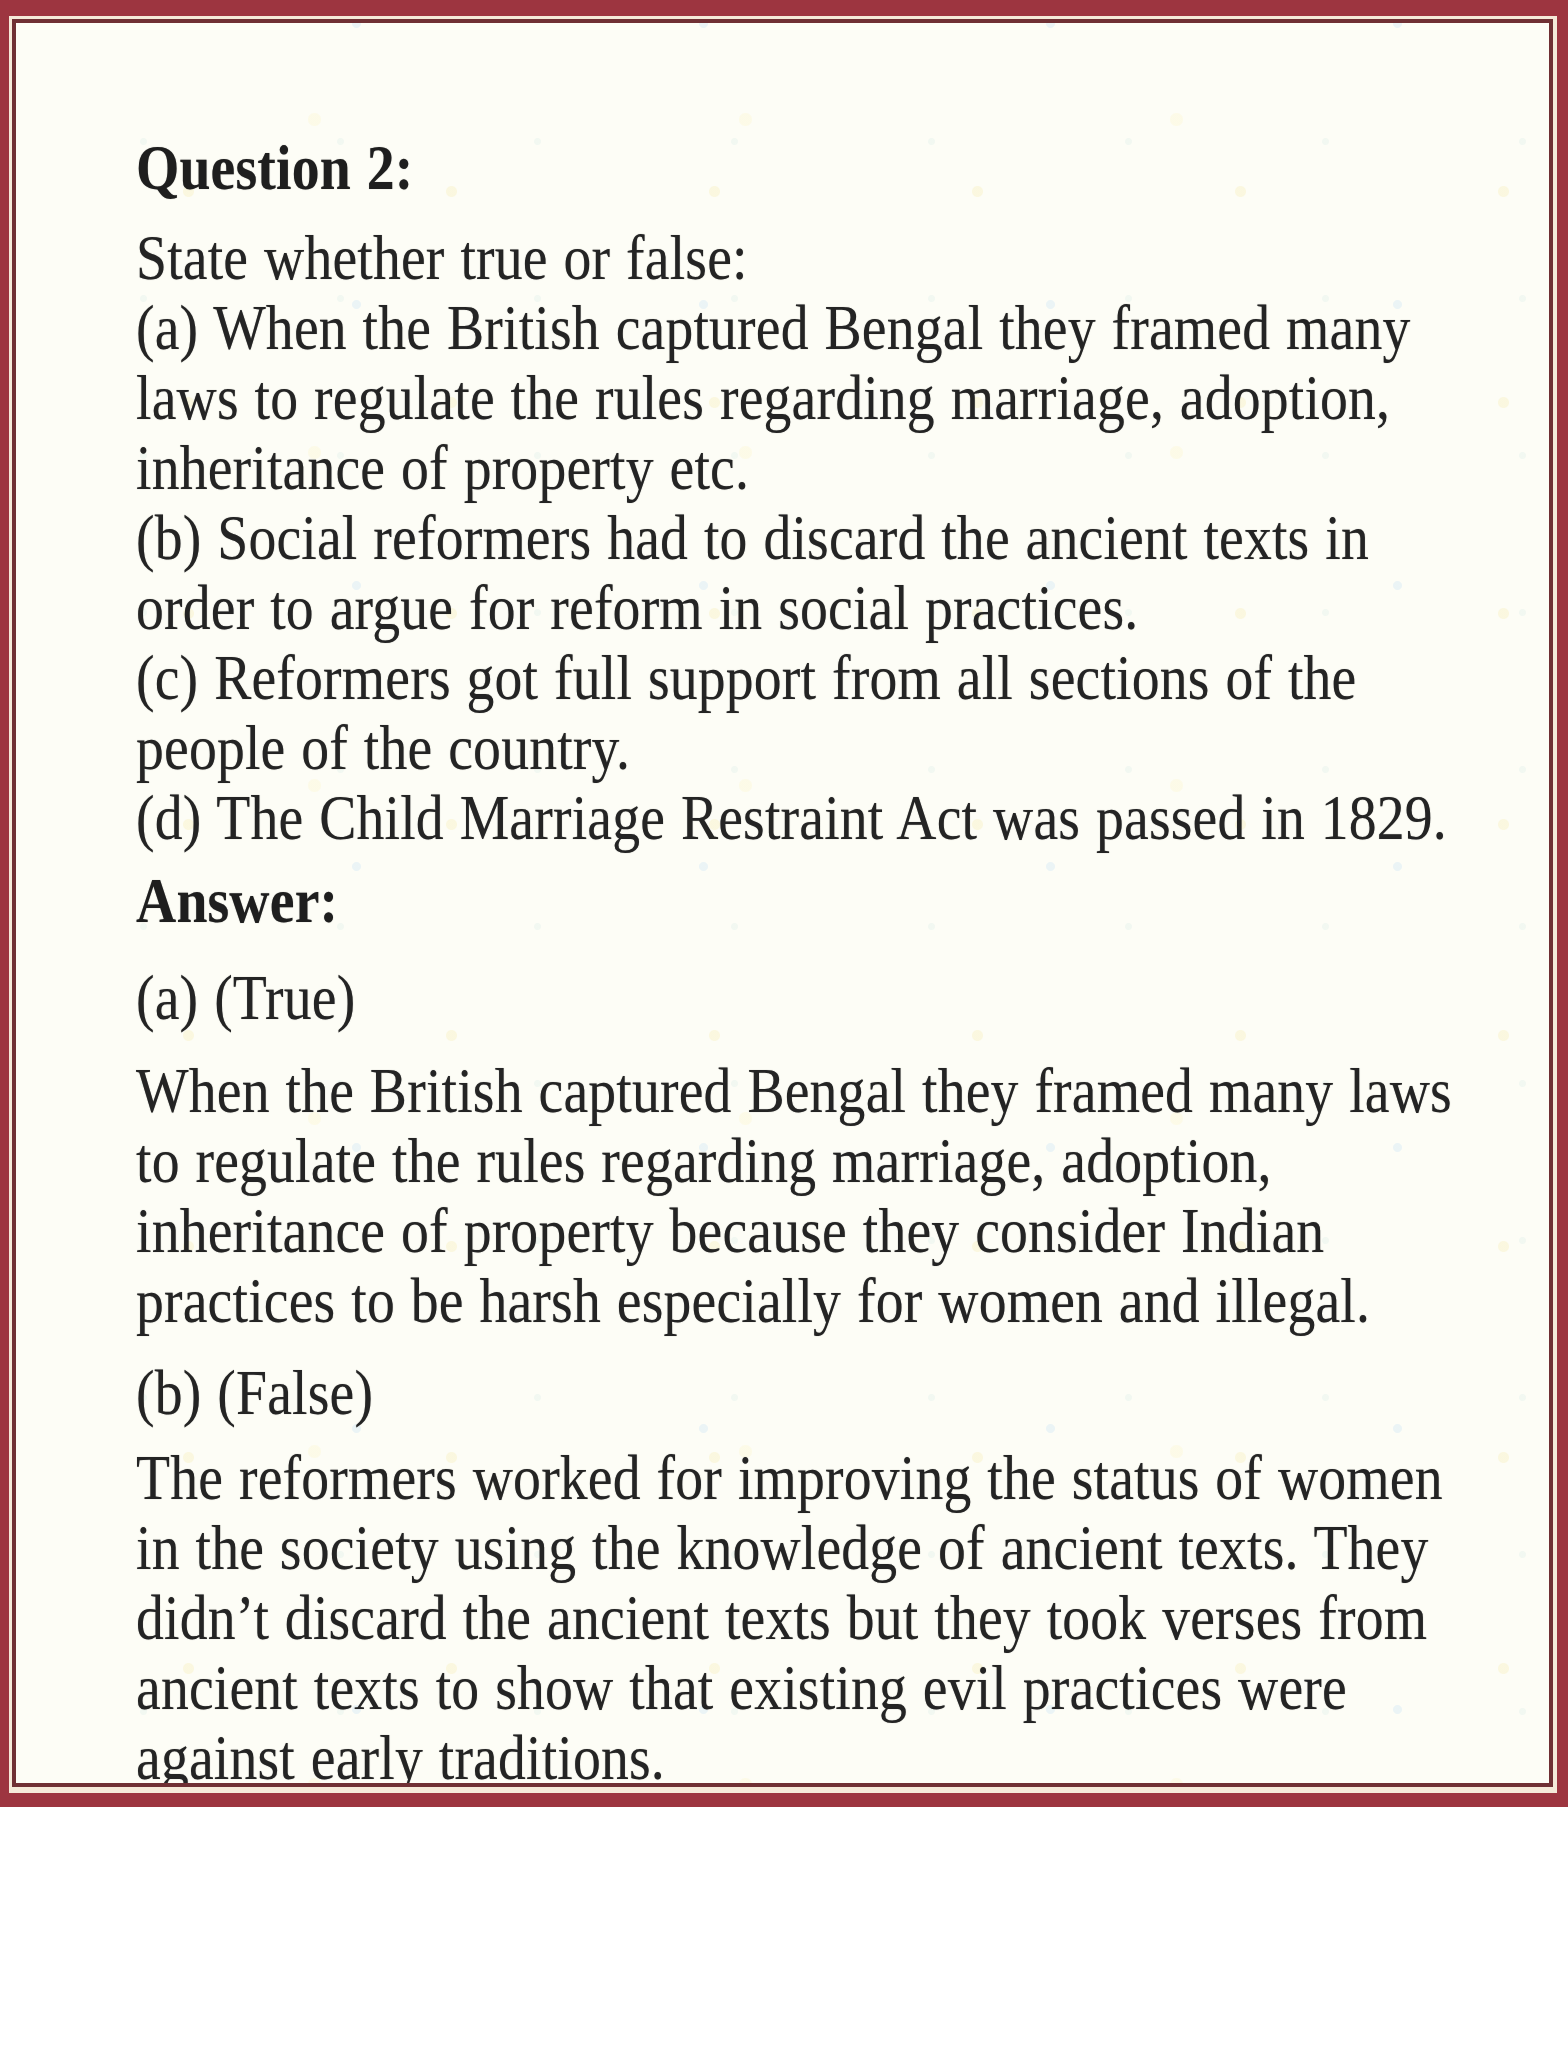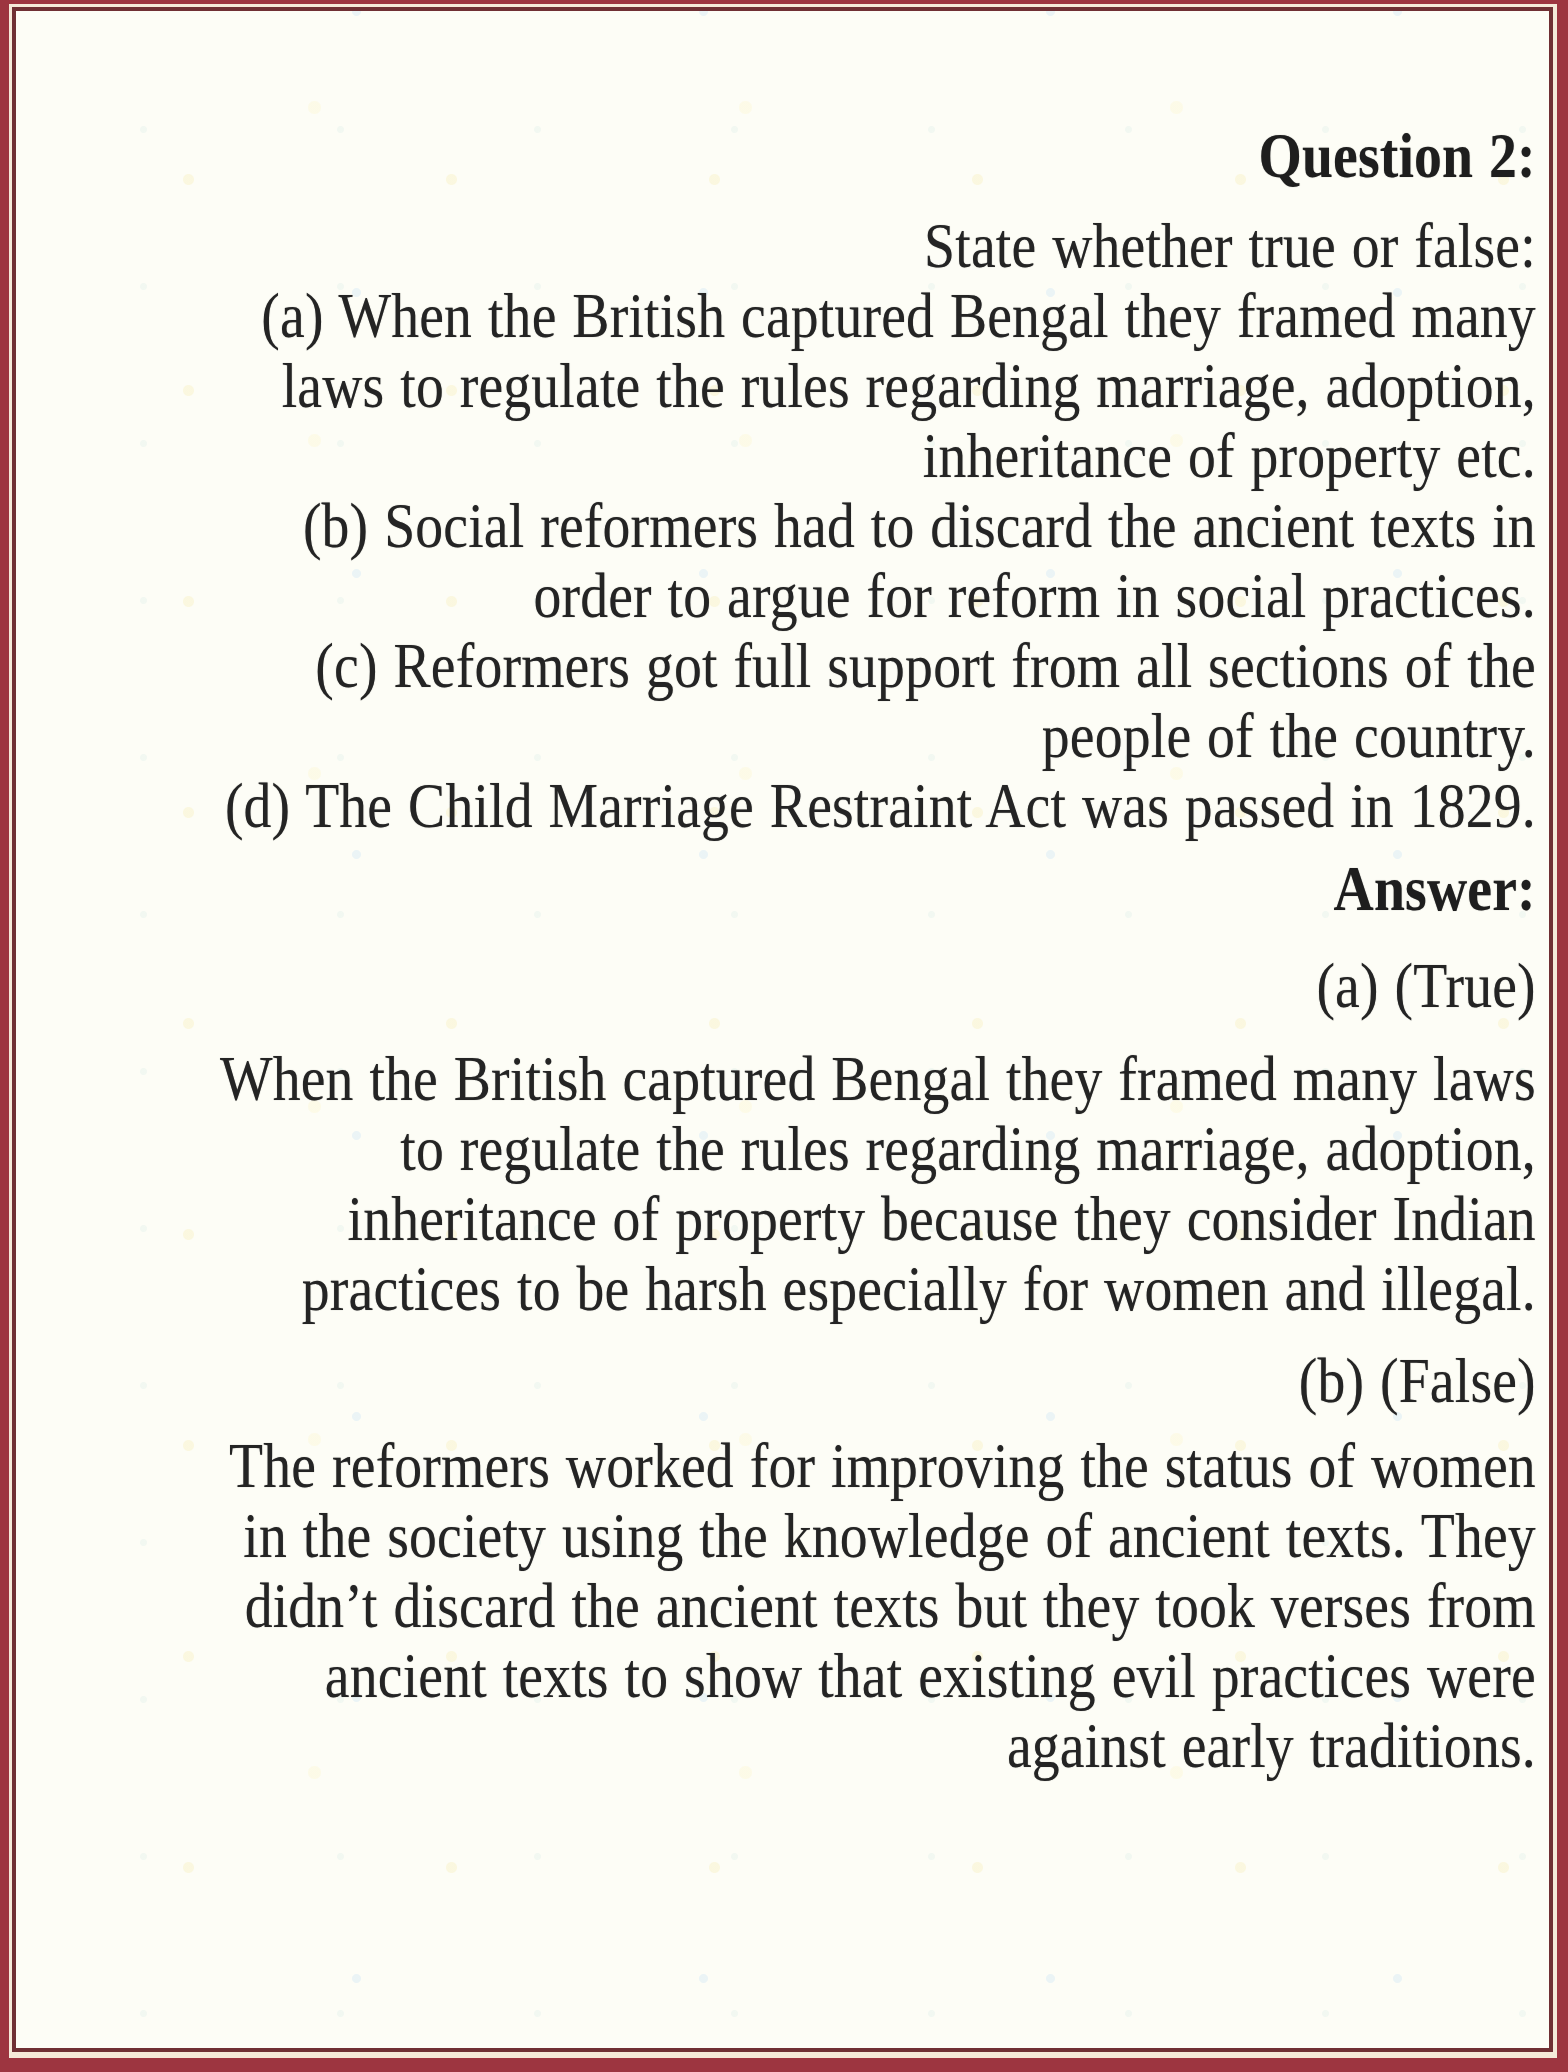--- a/index.html
+++ b/index.html
@@ -4,24 +4,23 @@
 <style>
   html, body { margin: 0; padding: 0; }
   body {
     width: 1568px; height: 2072px;
     font-family: "Liberation Serif", "DejaVu Serif", serif;
     background: #ffffff;
   }
   
   .frame-outer {
     box-sizing: border-box;
-    width: 1568px; height: 2072px;
+    width: 1568px; height: 1807px;
     background: #9d3540;
-    padding: 4px 11px 14px 9px;
-    text-align: right;
+    padding: 16px 11px 14px 9px;
   }
   .frame-gap {
     box-sizing: border-box;
     width: 100%; height: 100%;
     background: #f5ead9;
     padding: 3px 4px 6px 3px;
   }
   .frame-inner {
     box-sizing: border-box;
     width: 100%; height: 100%;

